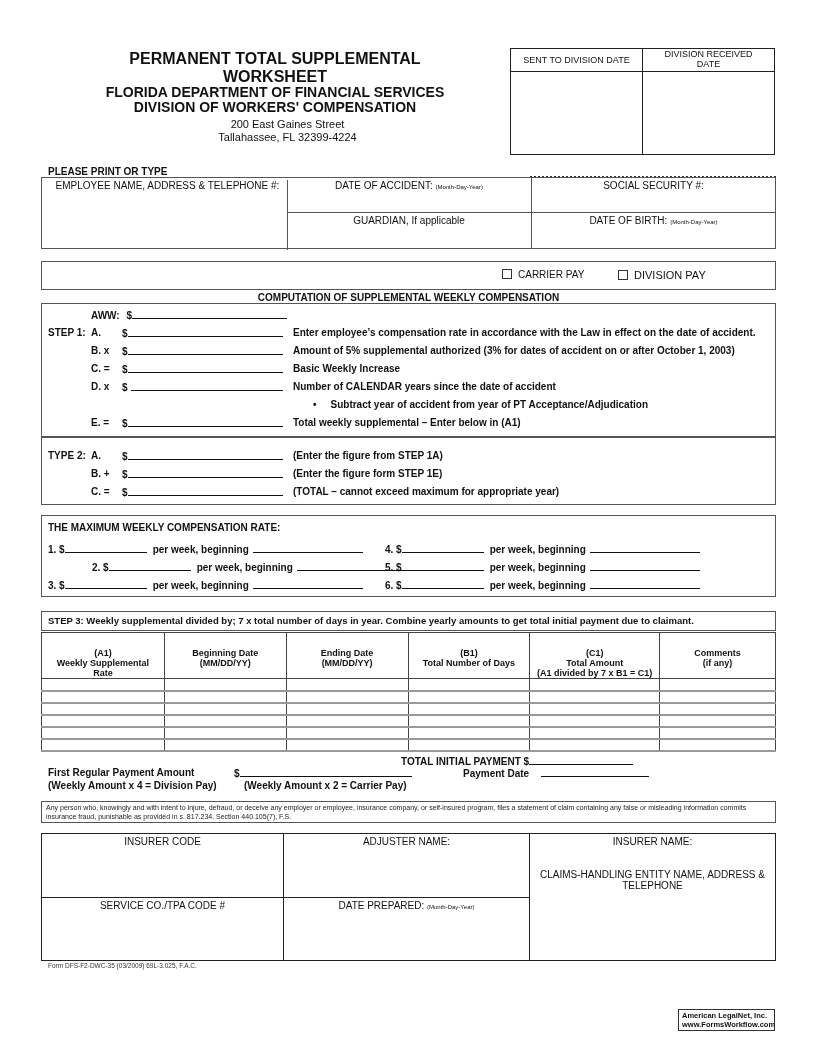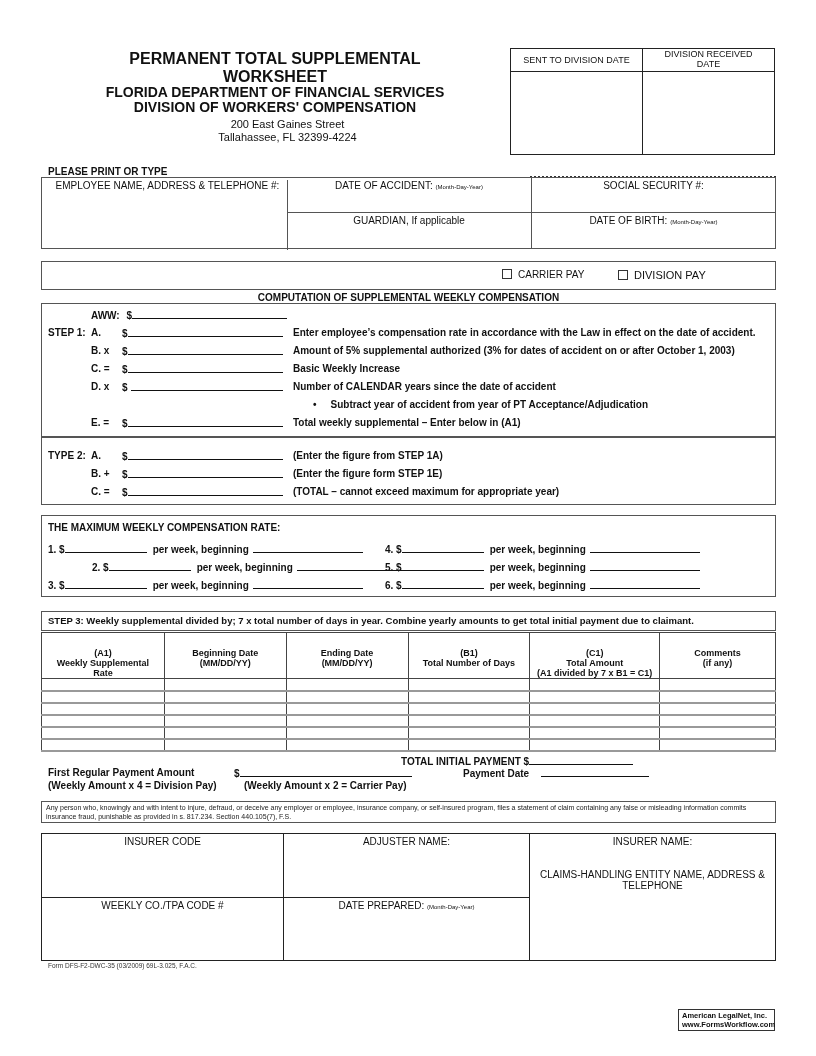--- a/index.html
+++ b/index.html
@@ -234,21 +234,21 @@
     <span>INSURER CODE</span>
   </div>
   <div class="abs lbl" style="left:242px;top:0;width:246px;height:64px;border-right:1px solid #222;border-bottom:1px solid #222;padding:2px 6px;">
     <span>ADJUSTER NAME:</span>
   </div>
   <div class="abs lbl" style="left:488px;top:0;width:245px;height:126px;padding:2px 6px;">
     <div>INSURER NAME:</div>
     <div style="margin-top:22px;line-height:11px;">CLAIMS-HANDLING ENTITY NAME, ADDRESS &amp; TELEPHONE</div>
   </div>
   <div class="abs lbl" style="left:0;top:64px;width:242px;height:62px;border-right:1px solid #222;padding:2px 6px;">
-    <span>WEEKLY CO./TPA CODE #</span>
+    <span>SERVICE CO./TPA CODE #</span>
   </div>
   <div class="abs lbl" style="left:242px;top:64px;width:246px;height:62px;border-right:1px solid #222;padding:2px 6px;">
     <span>DATE PREPARED:</span>
     <span class="small">(Month-Day-Year)</span>
   </div>
 </div>
 
 <div class="abs" style="left:48px;top:962px;font-size:6.5px;color:#333;">Form DFS-F2-DWC-35 (03/2009) 69L-3.025, F.A.C.</div>
 <div class="box" style="left:678px;top:1009px;width:97px;height:22px;padding:1px 3px;font-size:7.5px;line-height:9px;border-color:#333;font-weight:bold;">
   <div>American LegalNet, Inc.</div>

